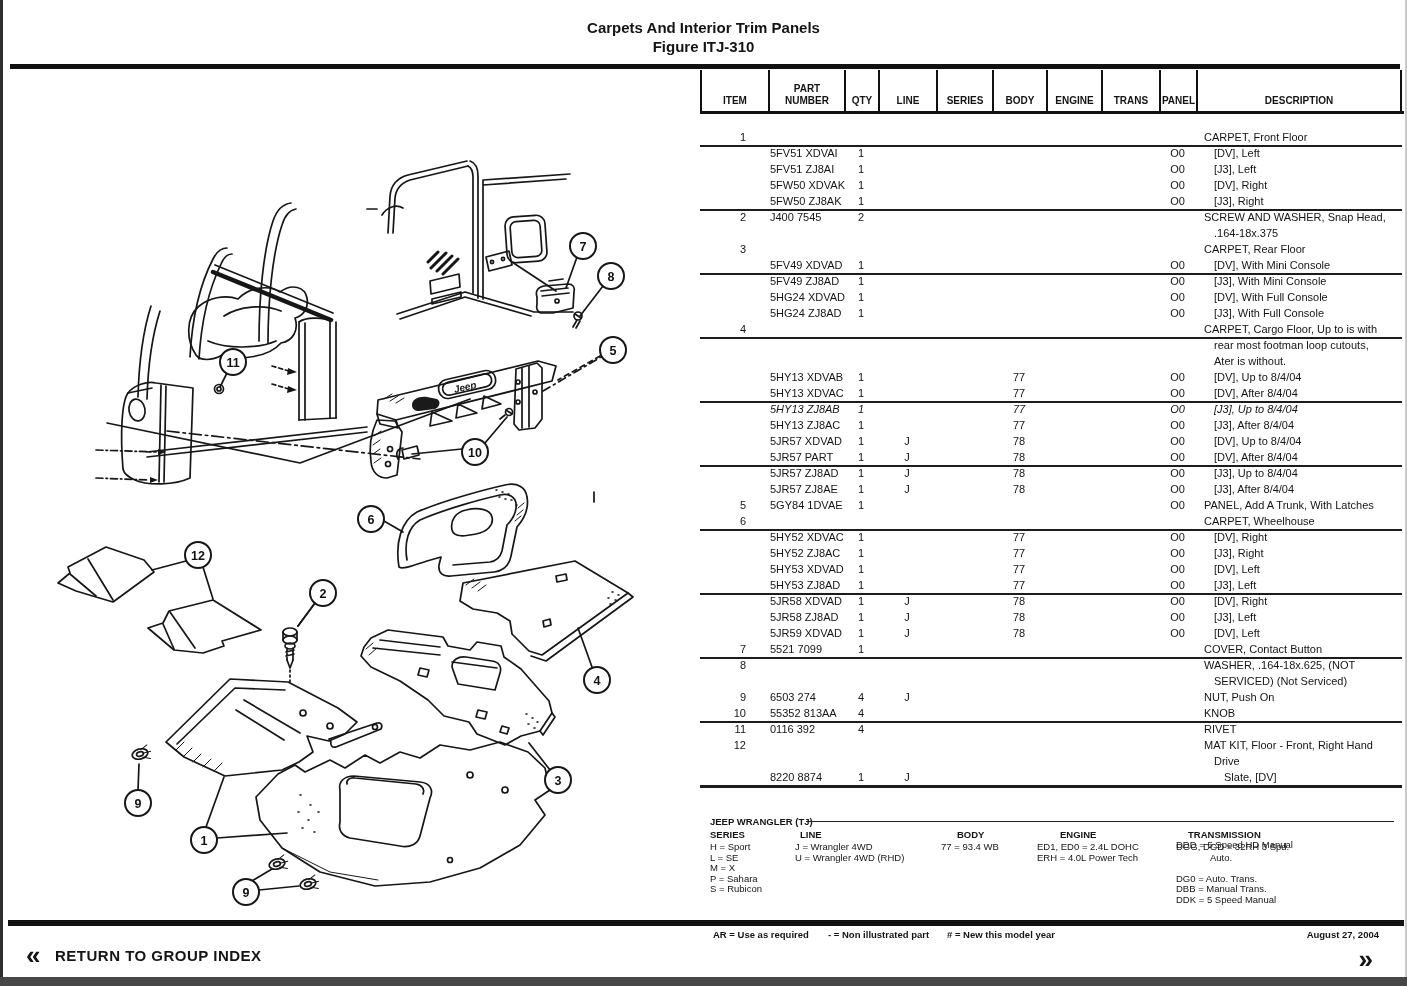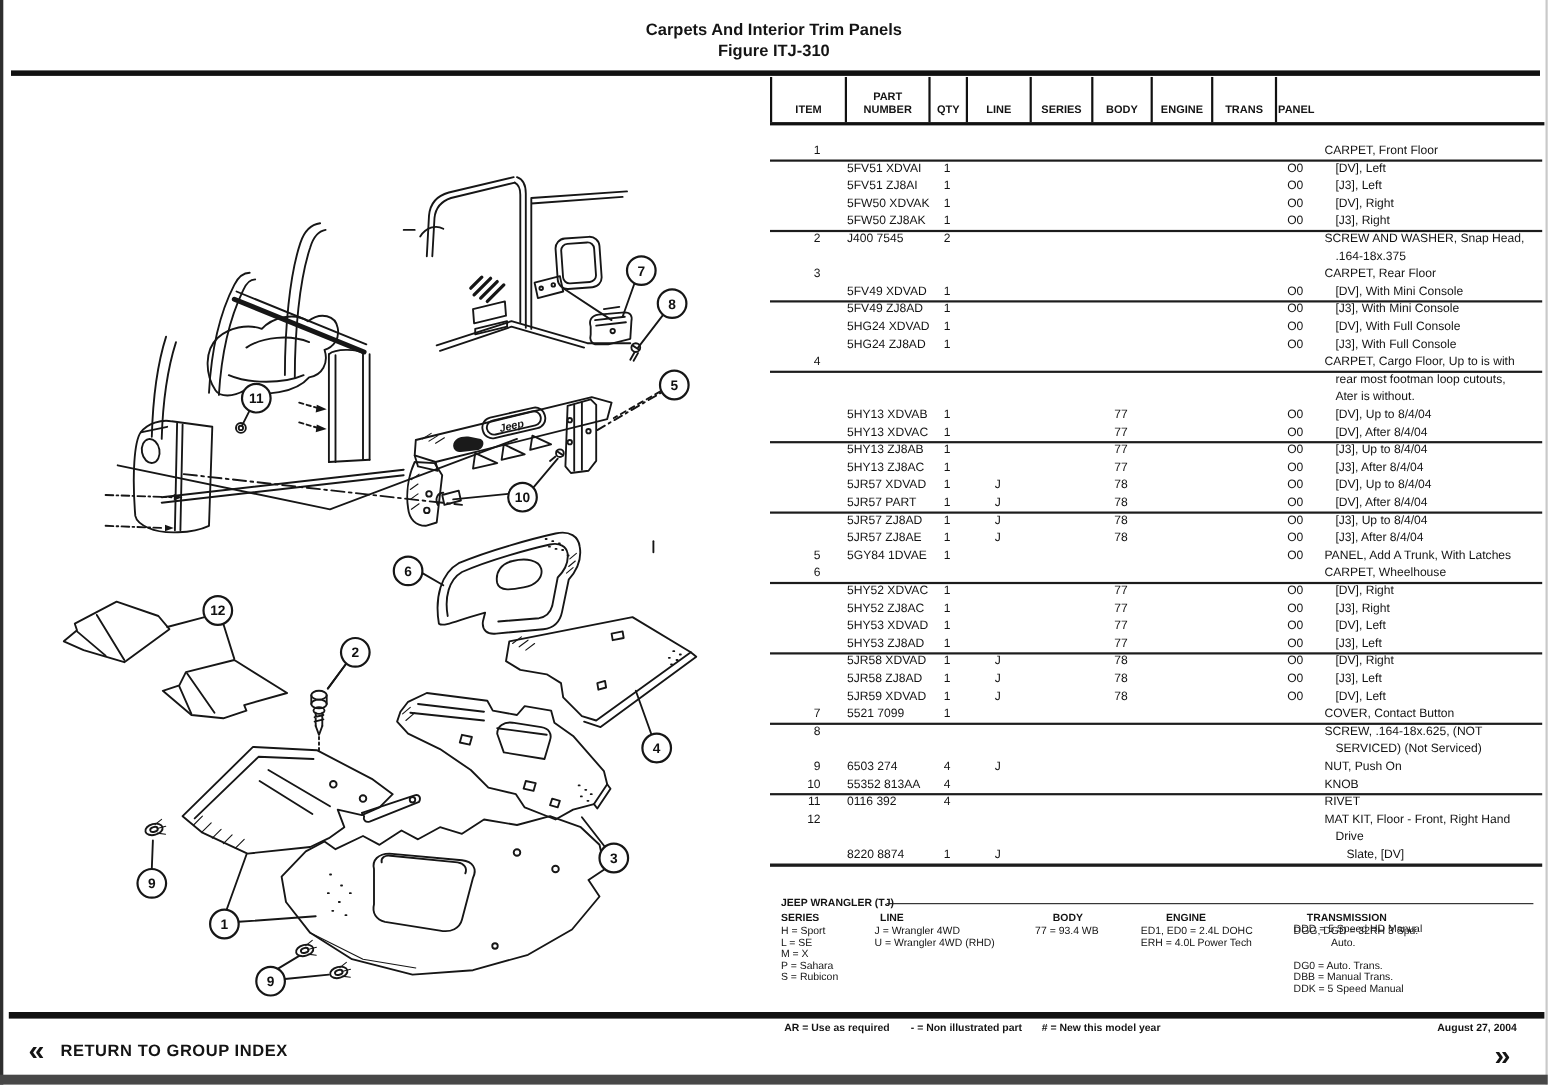--- a/index.html
+++ b/index.html
@@ -305,20 +305,23 @@
     </div>
     <div class="hcell" style="left: 346px; width: 55px;">
       <div>ENGINE</div>
     </div>
     <div class="hcell" style="left: 401px; width: 58px;">
       <div>TRANS</div>
     </div>
     <div class="hcell" style="left: 459px; width: 37px;">
       <div>PANEL</div>
     </div>
+    <div class="hcell last" style="left: 496px; width: 206px;">
+      <div>DESCRIPTION</div>
+    </div>
   </div>
 
 <div class="abs" id="table-rows">
     <div class="trow rule" style="top: 129px;">
       <span class="tcell" style="left: 0px; width: 46px; text-align: right;">1</span>
       <span class="tcell" style="left: 504px;">CARPET, Front Floor</span>
     </div>
     <div class="trow" style="top: 145px;">
       <span class="tcell" style="left: 70px; width: 76px;">5FV51 XDVAI</span>
       <span class="tcell" style="left: 144px; width: 34px; text-align: center;">1</span>
@@ -397,21 +400,21 @@
       <span class="tcell" style="left: 459px; width: 37px; text-align: center;">O0</span>
       <span class="tcell" style="left: 514px;">[DV], Up to 8/4/04</span>
     </div>
     <div class="trow rule" style="top: 385px;">
       <span class="tcell" style="left: 70px; width: 76px;">5HY13 XDVAC</span>
       <span class="tcell" style="left: 144px; width: 34px; text-align: center;">1</span>
       <span class="tcell" style="left: 292px; width: 54px; text-align: center;">77</span>
       <span class="tcell" style="left: 459px; width: 37px; text-align: center;">O0</span>
       <span class="tcell" style="left: 514px;">[DV], After 8/4/04</span>
     </div>
-    <div class="trow" style="top: 401px;">
+    <div class="trow" style="top: 401px; font-style: italic;">
       <span class="tcell" style="left: 70px; width: 76px;">5HY13 ZJ8AB</span>
       <span class="tcell" style="left: 144px; width: 34px; text-align: center;">1</span>
       <span class="tcell" style="left: 292px; width: 54px; text-align: center;">77</span>
       <span class="tcell" style="left: 459px; width: 37px; text-align: center;">O0</span>
       <span class="tcell" style="left: 514px;">[J3], Up to 8/4/04</span>
     </div>
     <div class="trow" style="top: 417px;">
       <span class="tcell" style="left: 70px; width: 76px;">5HY13 ZJ8AC</span>
       <span class="tcell" style="left: 144px; width: 34px; text-align: center;">1</span>
       <span class="tcell" style="left: 292px; width: 54px; text-align: center;">77</span>
@@ -514,21 +517,21 @@
       <span class="tcell" style="left: 514px;">[DV], Left</span>
     </div>
     <div class="trow rule" style="top: 641px;">
       <span class="tcell" style="left: 0px; width: 46px; text-align: right;">7</span>
       <span class="tcell" style="left: 70px; width: 76px;">5521 7099</span>
       <span class="tcell" style="left: 144px; width: 34px; text-align: center;">1</span>
       <span class="tcell" style="left: 504px;">COVER, Contact Button</span>
     </div>
     <div class="trow" style="top: 657px;">
       <span class="tcell" style="left: 0px; width: 46px; text-align: right;">8</span>
-      <span class="tcell" style="left: 504px;">SCREW, .164-18x.625, (NOT</span>
+      <span class="tcell" style="left: 504px;">WASHER, .164-18x.625, (NOT</span>
     </div>
     <div class="trow" style="top: 673px;">
       <span class="tcell" style="left: 514px;">SERVICED) (Not Serviced)</span>
     </div>
     <div class="trow" style="top: 689px;">
       <span class="tcell" style="left: 0px; width: 46px; text-align: right;">9</span>
       <span class="tcell" style="left: 70px; width: 76px;">6503 274</span>
       <span class="tcell" style="left: 144px; width: 34px; text-align: center;">4</span>
       <span class="tcell" style="left: 178px; width: 58px; text-align: center;">J</span>
       <span class="tcell" style="left: 504px;">NUT, Push On</span>

